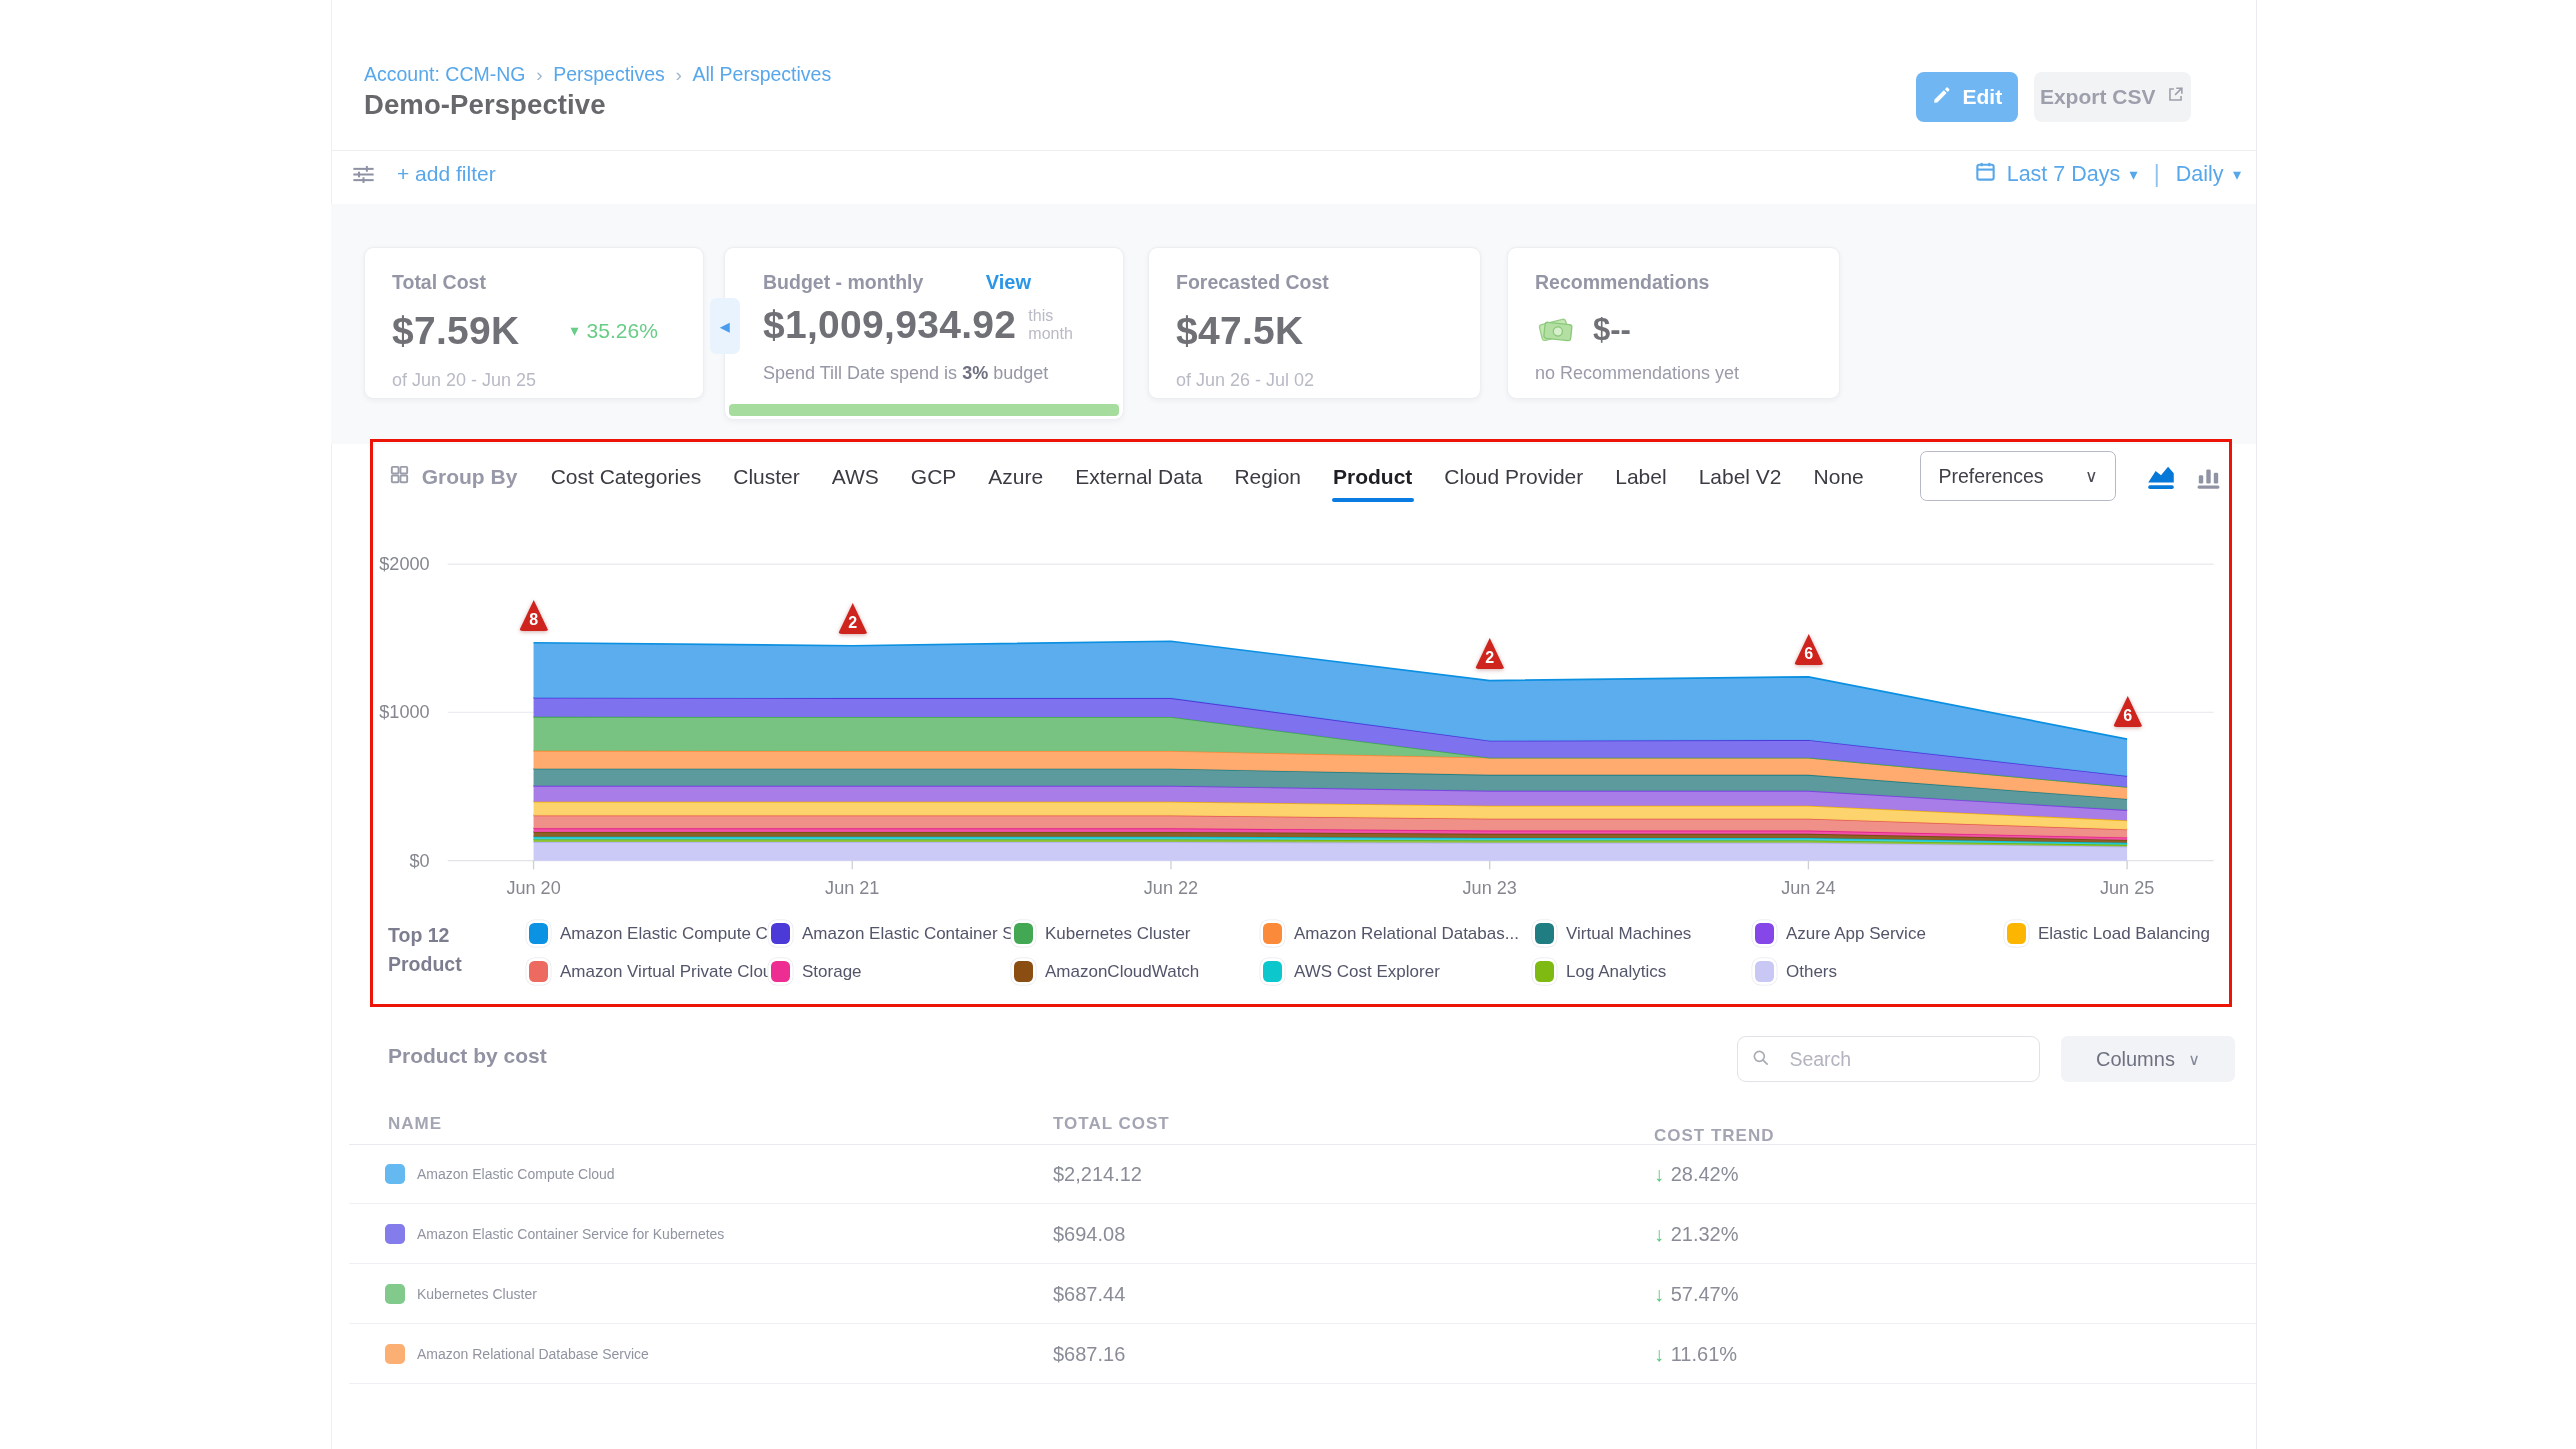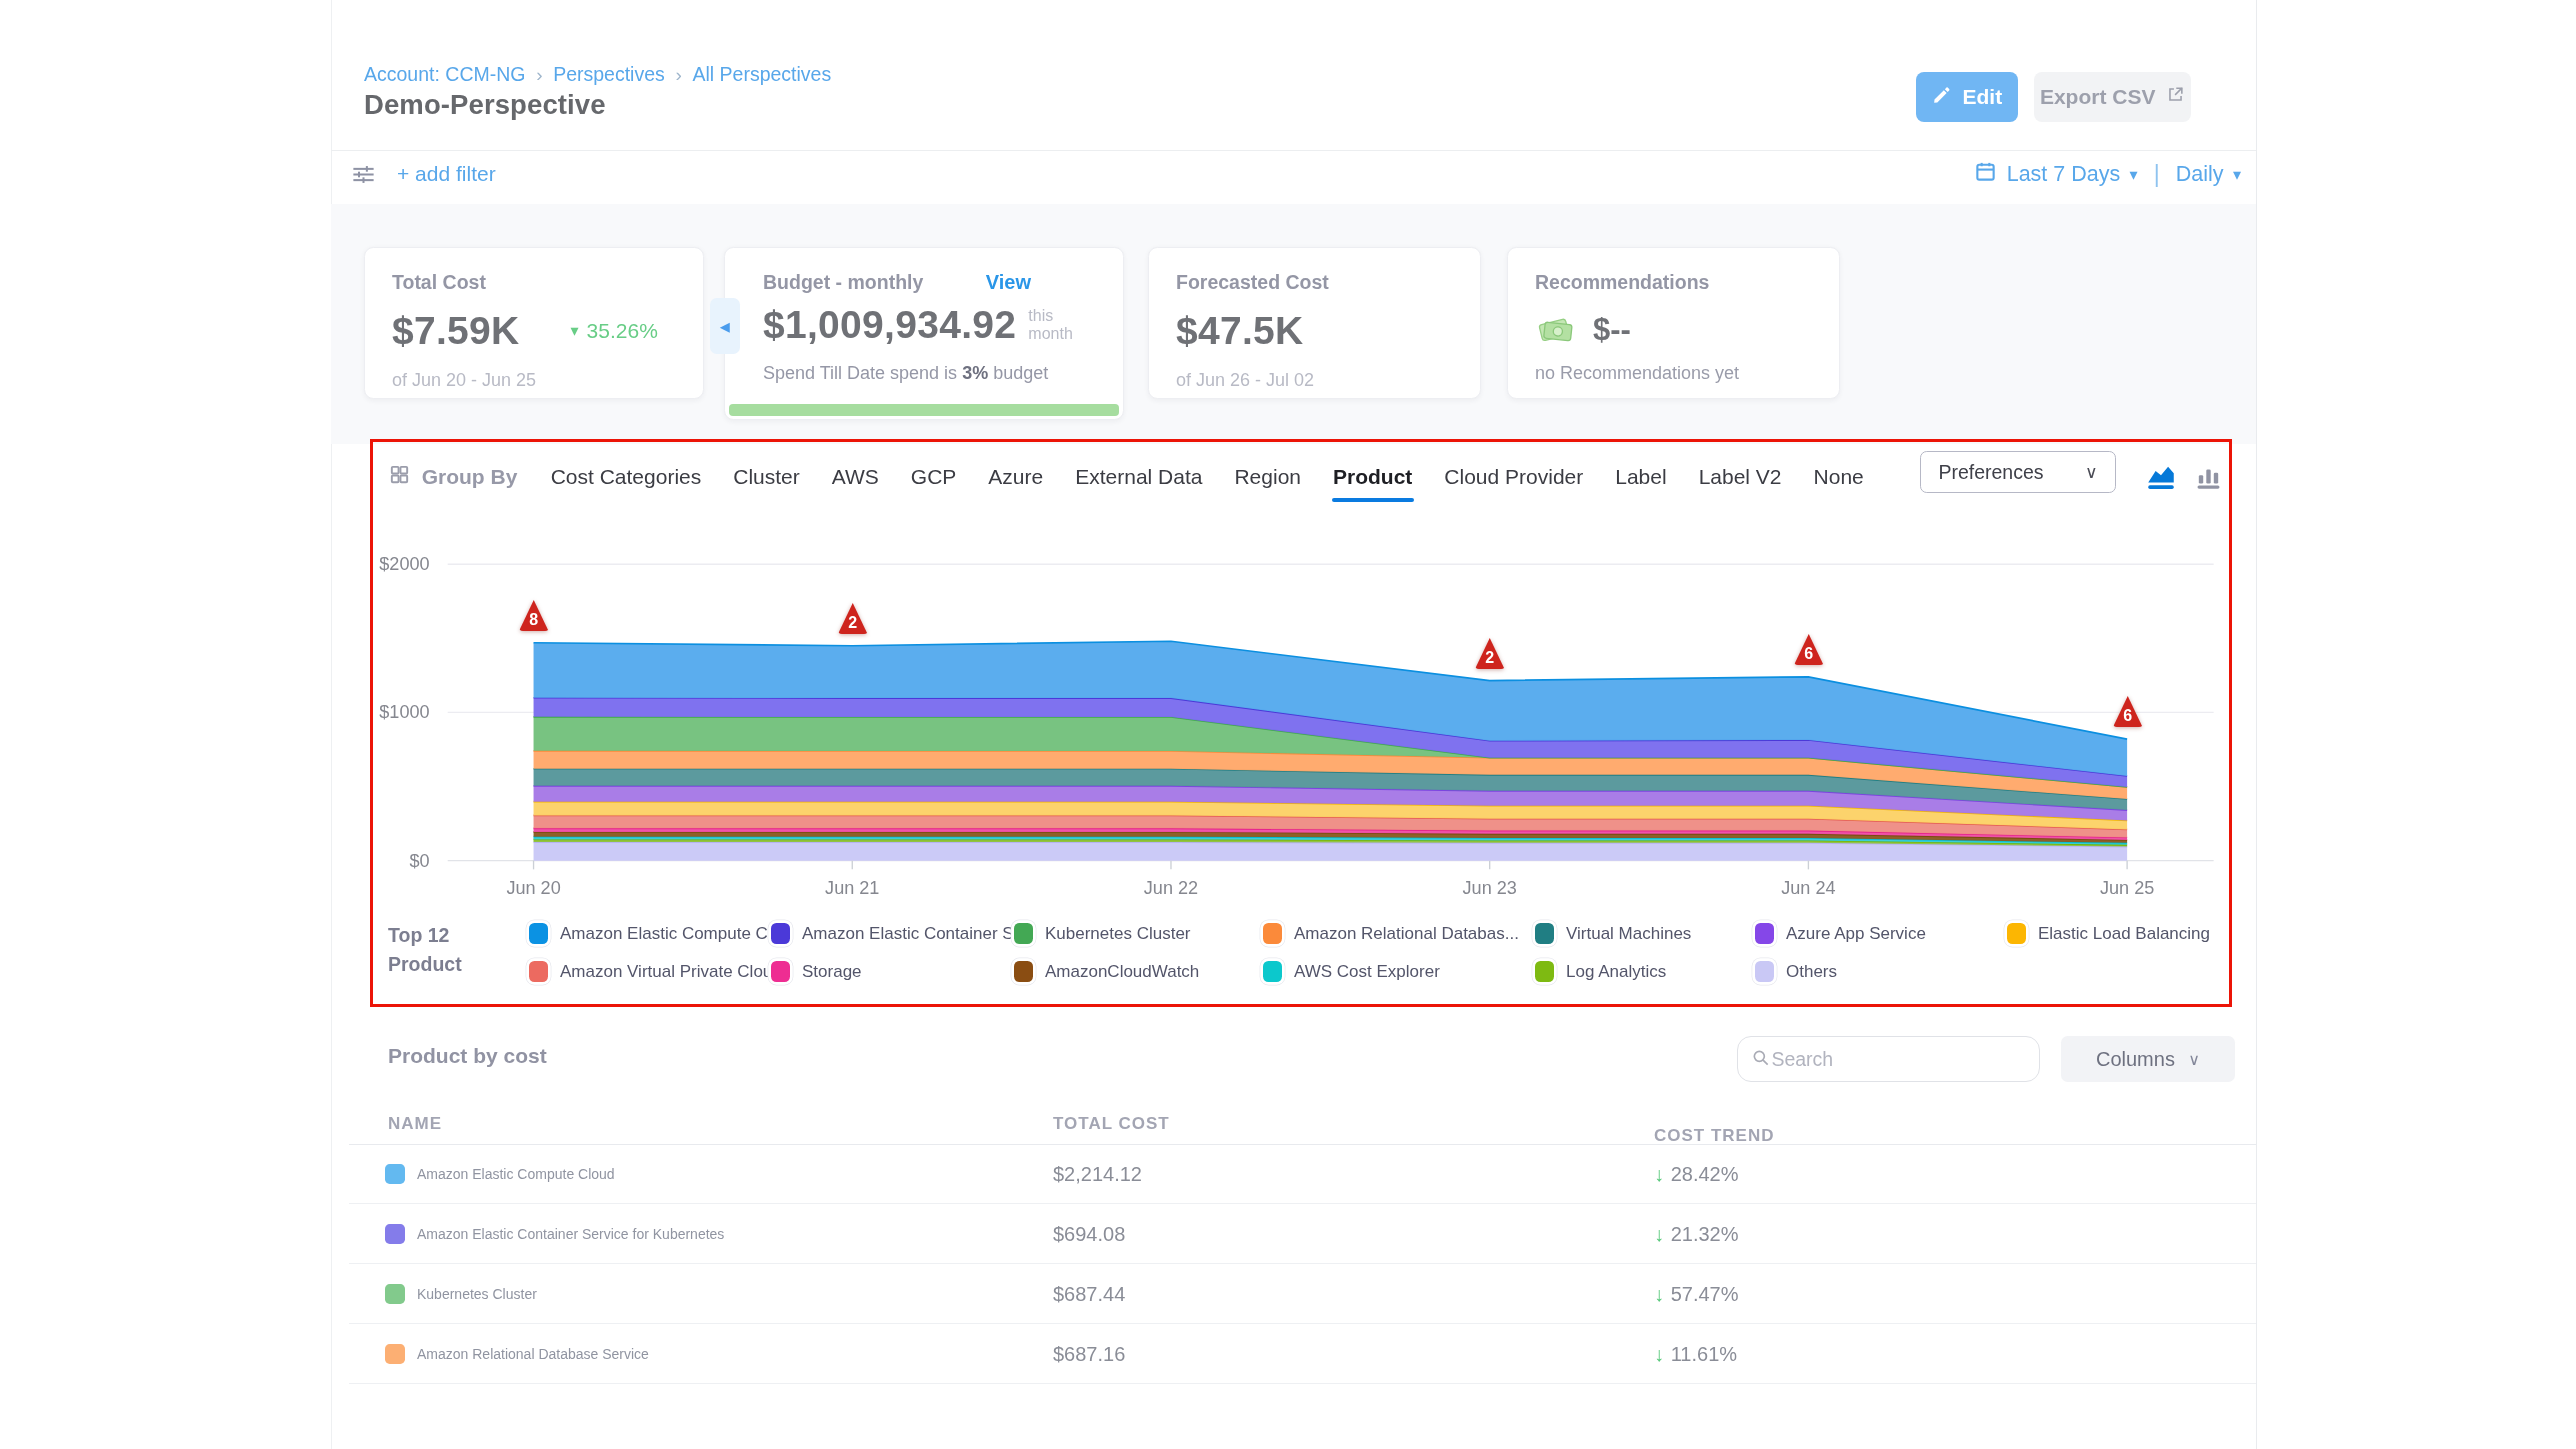--- a/index.html
+++ b/index.html
@@ -47,21 +47,21 @@
   .recs-row{display:flex;align-items:center;gap:16px;margin-top:17.4px;}
   .recs-value{font-size:31px;font-weight:600;color:#6f7176;}
   .recs-note{margin-top:14.8px;font-size:18px;color:#9a9caa;}
 
   
   .groupby{position:absolute;left:388px;top:453px;height:47px;display:flex;align-items:center;gap:32px;}
   .groupby .gb-label{display:flex;align-items:center;gap:10.7px;color:#9799a8;font-size:21px;font-weight:600;margin-right:1.3px;}
   .tab{position:relative;font-size:21px;color:#3b3c43;font-weight:500;cursor:pointer;white-space:nowrap;}
   .tab.active{font-weight:700;color:#1e1f24;}
   .tab.active::after{content:"";position:absolute;left:-1.3px;right:-1.3px;bottom:-13.4px;height:4px;background:#0a7be0;border-radius:2px;}
-  .preferences{position:absolute;left:1920px;top:451px;width:196px;height:42px;border:1.3px solid #b6b8c6;border-radius:6.7px;display:flex;align-items:center;padding:0 17.4px;font-size:19.5px;color:#3f4049;cursor:pointer;}
+  .preferences{position:absolute;left:1920px;top:451px;width:196px;height:50px;border:1.3px solid #b6b8c6;border-radius:6.7px;display:flex;align-items:center;padding:0 17.4px;font-size:19.5px;color:#3f4049;cursor:pointer;}
   .preferences .chev{margin-left:auto;color:#4a4b55;font-size:17.4px;}
   .chart-type-icons{position:absolute;left:2144px;top:459px;display:flex;gap:14.8px;align-items:center;}
   .chart-type-icons .ic{cursor:pointer;}
 
   
   .chart-wrap{position:absolute;left:349px;top:530px;width:1907px;height:389px;}
   .chart-wrap svg{position:absolute;left:0;top:0;}
   .badge{position:absolute;width:29.5px;height:31px;cursor:pointer;filter:drop-shadow(0 1.3px 2px rgba(120,20,10,.35));}
   .badge .tri{position:absolute;inset:0;background:#ce241d;clip-path:polygon(50% 0%,100% 100%,0% 100%);border-radius:4px;}
   .badge .num{position:absolute;left:0;right:0;top:10.7px;text-align:center;color:#fff;font-size:16px;font-weight:700;}
@@ -71,21 +71,21 @@
   .legend-title{position:absolute;left:39px;top:2.7px;font-size:19.5px;font-weight:600;color:#7c7e90;line-height:29.5px;}
   .legend-item{position:absolute;display:flex;align-items:center;gap:12px;height:31px;cursor:pointer;}
   .legend-swatch{width:19px;height:21.5px;border-radius:5.4px;box-shadow:0 0 0 2.7px #fff,0 0 0 3.4px #e7e8ee;}
   .legend-label{font-size:17px;color:#53556a;white-space:nowrap;}
 
   
   .annotation-rect{position:absolute;left:370px;top:439px;width:1862px;height:568px;border:3.4px solid #ec1407;z-index:40;pointer-events:none;}
 
   
   .table-title{position:absolute;left:388px;top:1044px;font-size:21px;font-weight:600;color:#9193a3;}
-  .search-box{position:absolute;left:1737px;top:1036px;width:303px;height:46px;border:1.3px solid #e0e2e7;border-radius:14px;display:flex;align-items:center;padding:0 13.4px;gap:0;background:#fff;}
+  .search-box{position:absolute;left:1737px;top:1036px;width:303px;height:46px;border:1.3px solid #e0e2e7;border-radius:9px;display:flex;align-items:center;padding:0 13.4px;gap:18px;background:#fff;}
   .search-box input{border:none;outline:none;font-size:19.5px;color:#55565f;width:100%;font-family:inherit;background:transparent;}
   .search-box input::placeholder{color:#b2b4bf;}
   .columns-btn{position:absolute;left:2061px;top:1036px;width:174px;height:46px;background:#f2f3f6;border-radius:6.7px;display:flex;align-items:center;justify-content:center;gap:13.4px;font-size:20px;color:#6e7180;cursor:pointer;}
   .columns-btn .chev{font-size:16px;color:#84879a;}
   .thead{position:absolute;left:349px;top:1107px;width:1907px;height:38px;border-bottom:1.3px solid #e8eaee;}
   .th{position:absolute;top:6.7px;font-size:17px;letter-spacing:1px;color:#a3a5b3;font-weight:600;}
   .tbody{position:absolute;left:349px;top:1144px;width:1907px;}
   .trow{position:relative;height:60px;border-bottom:0.7px solid #eef0f3;cursor:pointer;}
   .trow .swatch{position:absolute;left:36px;top:20px;width:19.5px;height:19.5px;border-radius:4.7px;}
   .trow .tname{position:absolute;left:68px;top:0;line-height:60px;font-size:14px;color:#9094a1;}

